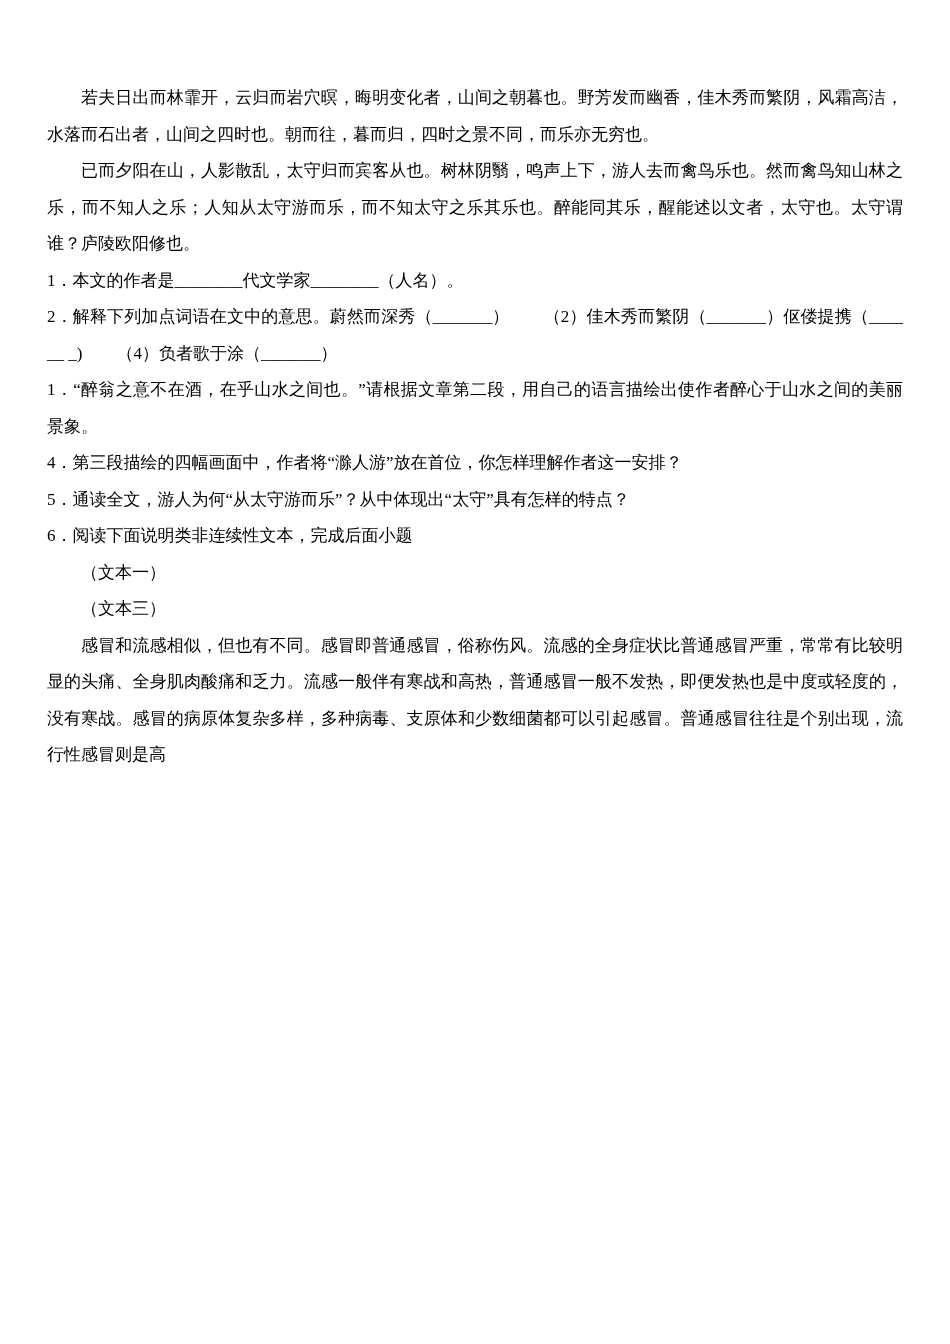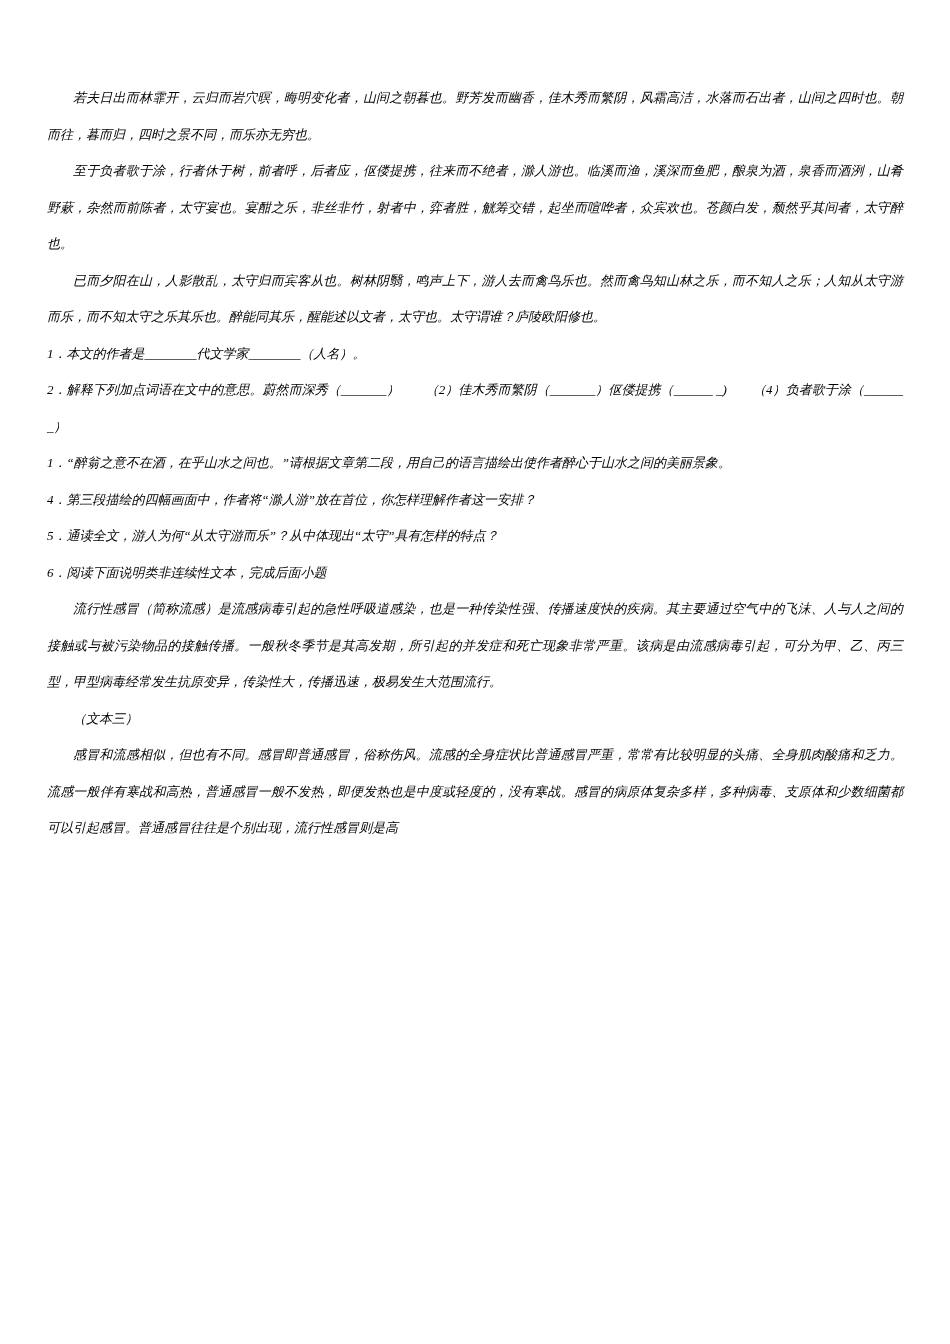--- a/index.html
+++ b/index.html
@@ -14,44 +14,42 @@
   .page {
     width: 950px;
     height: 1344px;
     box-sizing: border-box;
     padding: 80px 47px 0 47px;
     background: #ffffff;
     overflow: hidden;
   }
   .para {
     margin: 0;
-    font-size: 13px;
+    font-size: 17px;
     line-height: 36.5px;
     color: #000000;
     text-align: justify;
     word-break: break-all;
-    font-style: italic;
   }
   .indent {
     text-indent: 2em;
   }
 </style>
 </head>
 <body>
 
 <div class="page">
   <p class="para indent">若夫日出而林霏开，云归而岩穴暝，晦明变化者，山间之朝暮也。野芳发而幽香，佳木秀而繁阴，风霜高洁，水落而石出者，山间之四时也。朝而往，暮而归，四时之景不同，而乐亦无穷也。</p>
-  <p class="para indent">至于负者歌于涂，行者休于树，前者呼，后者应，伛偻提携，往来而不绝者，滁人游也。临溪而渔，溪深而鱼肥，酿泉为酒，泉香而酒洌，山肴野蔌，杂然而前陈者，太守宴也。宴酣之乐，非丝非竹，射者中，弈者胜，觥筹交错，起坐而喧哗者，众宾欢也。苍颜白发，颓然乎其间者，太守醉也。</p>
   <p class="para indent">已而夕阳在山，人影散乱，太守归而宾客从也。树林阴翳，鸣声上下，游人去而禽鸟乐也。然而禽鸟知山林之乐，而不知人之乐；人知从太守游而乐，而不知太守之乐其乐也。醉能同其乐，醒能述以文者，太守也。太守谓谁？庐陵欧阳修也。</p>
 
   <p class="para">1．本文的作者是________代文学家________（人名）。</p>
   <p class="para">2．解释下列加点词语在文中的意思。蔚然而深秀（_______）　　（2）佳木秀而繁阴（_______）伛偻提携（______ _)　　（4）负者歌于涂（_______）</p>
   <p class="para">1．“醉翁之意不在酒，在乎山水之间也。”请根据文章第二段，用自己的语言描绘出使作者醉心于山水之间的美丽景象。</p>
   <p class="para">4．第三段描绘的四幅画面中，作者将“滁人游”放在首位，你怎样理解作者这一安排？</p>
   <p class="para">5．通读全文，游人为何“从太守游而乐”？从中体现出“太守”具有怎样的特点？</p>
   <p class="para">6．阅读下面说明类非连续性文本，完成后面小题</p>
 
+  <p class="para indent">（文本一）</p>
 
-  <p class="para indent">流行性感冒（简称流感）是流感病毒引起的急性呼吸道感染，也是一种传染性强、传播速度快的疾病。其主要通过空气中的飞沫、人与人之间的接触或与被污染物品的接触传播。一般秋冬季节是其高发期，所引起的并发症和死亡现象非常严重。该病是由流感病毒引起，可分为甲、乙、丙三型，甲型病毒经常发生抗原变异，传染性大，传播迅速，极易发生大范围流行。</p>
 
   <p class="para indent">（文本三）</p>
   <p class="para indent">感冒和流感相似，但也有不同。感冒即普通感冒，俗称伤风。流感的全身症状比普通感冒严重，常常有比较明显的头痛、全身肌肉酸痛和乏力。流感一般伴有寒战和高热，普通感冒一般不发热，即便发热也是中度或轻度的，没有寒战。感冒的病原体复杂多样，多种病毒、支原体和少数细菌都可以引起感冒。普通感冒往往是个别出现，流行性感冒则是高</p>
 </div>
 
 </body></html>

